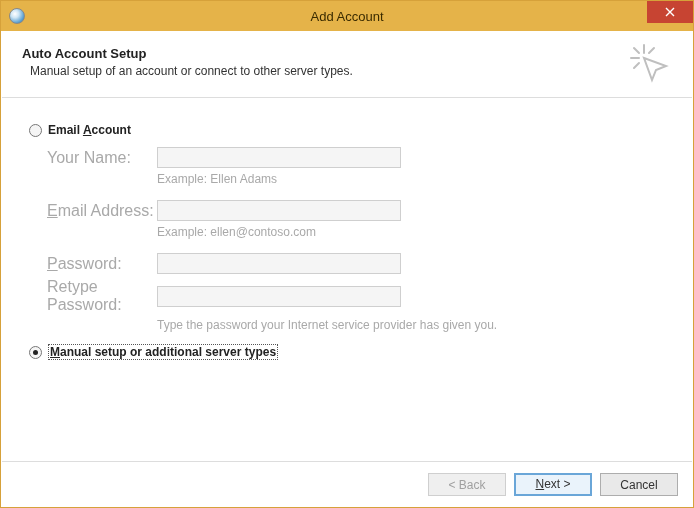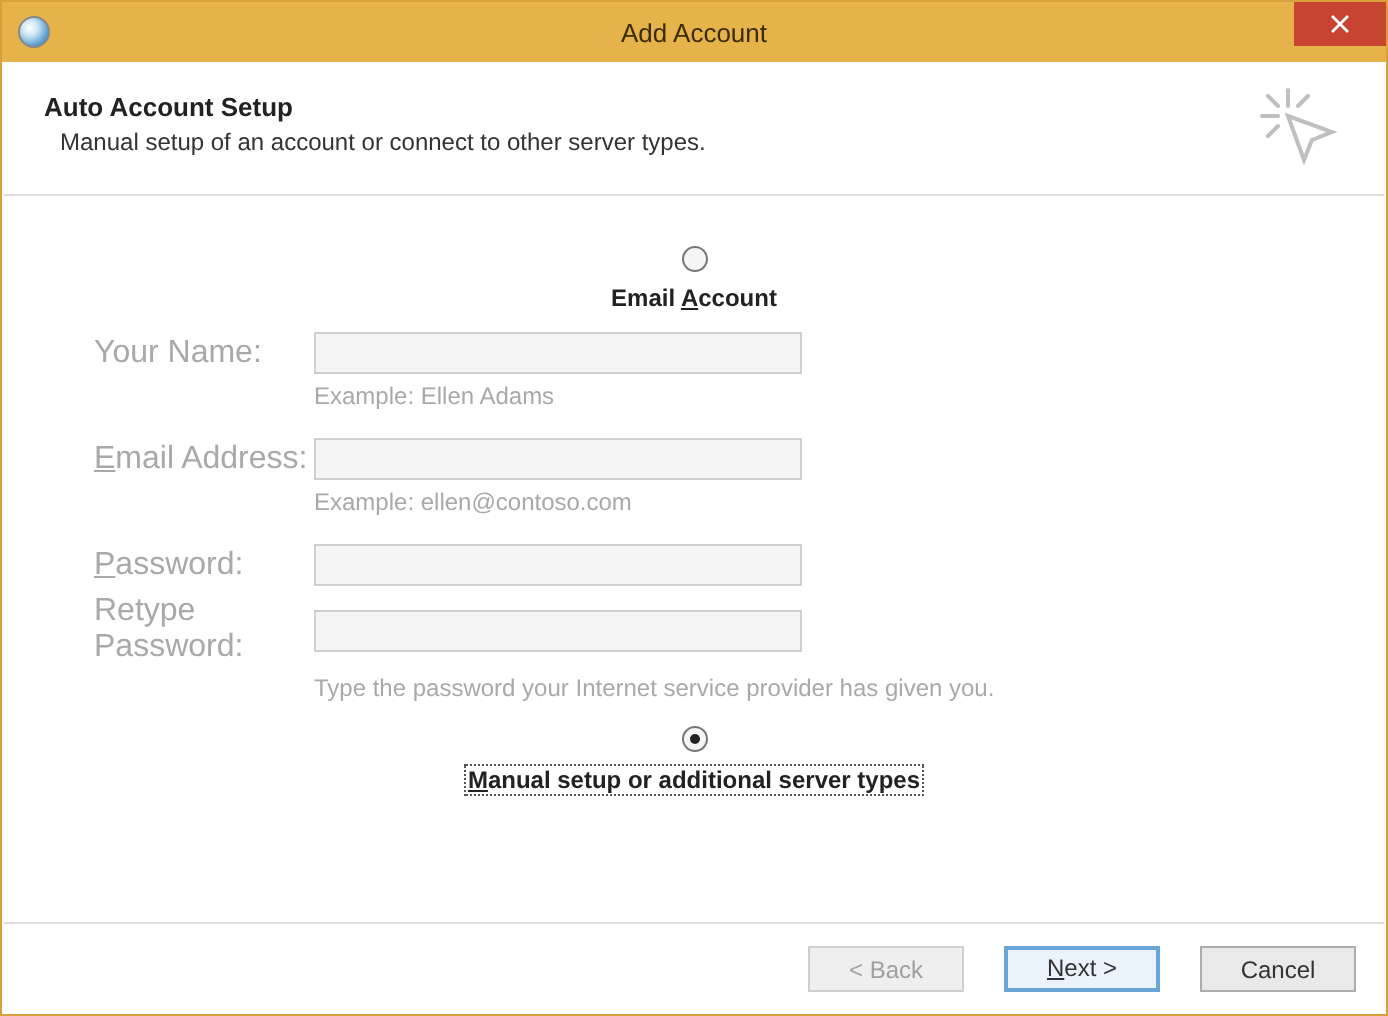--- a/index.html
+++ b/index.html
@@ -81,21 +81,20 @@
     top: 10px;
   }
   .content {
     padding: 24px 28px 0 28px;
   }
   .radio-row {
     display: flex;
     align-items: center;
     gap: 6px;
     margin-bottom: 10px;
-    flex-direction: column;
   }
   .radio {
     width: 13px;
     height: 13px;
     border: 1px solid #777;
     border-radius: 50%;
     background: #f5f5f5;
     display: inline-flex;
     align-items: center;
     justify-content: center;
@@ -151,21 +150,21 @@
   .footer {
     position: absolute;
     bottom: 0;
     left: 1px;
     right: 1px;
     border-top: 1px solid #ddd;
     height: 46px;
     display: flex;
     align-items: center;
     justify-content: flex-end;
-    gap: 20px;
+    gap: 8px;
     padding-right: 14px;
   }
   .btn {
     width: 78px;
     height: 23px;
     border: 1px solid #adadad;
     background: #e9e9e9;
     color: #333;
     font-size: 12px;
     display: inline-flex;

